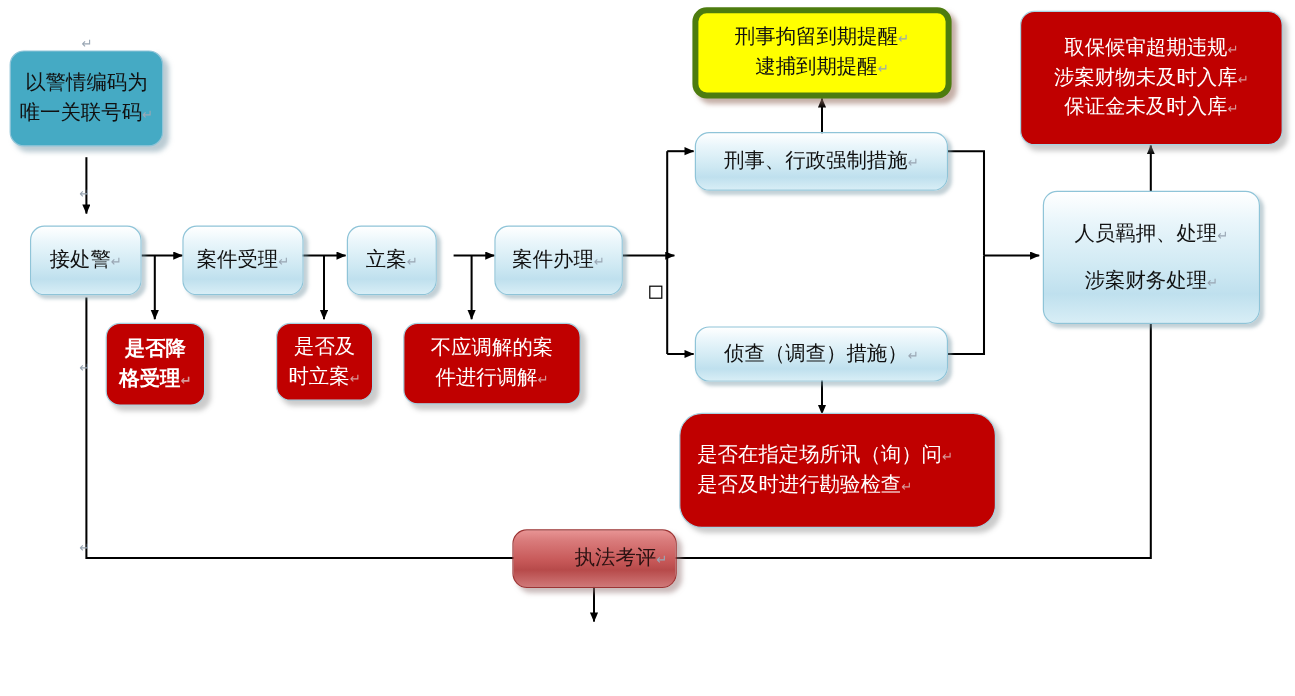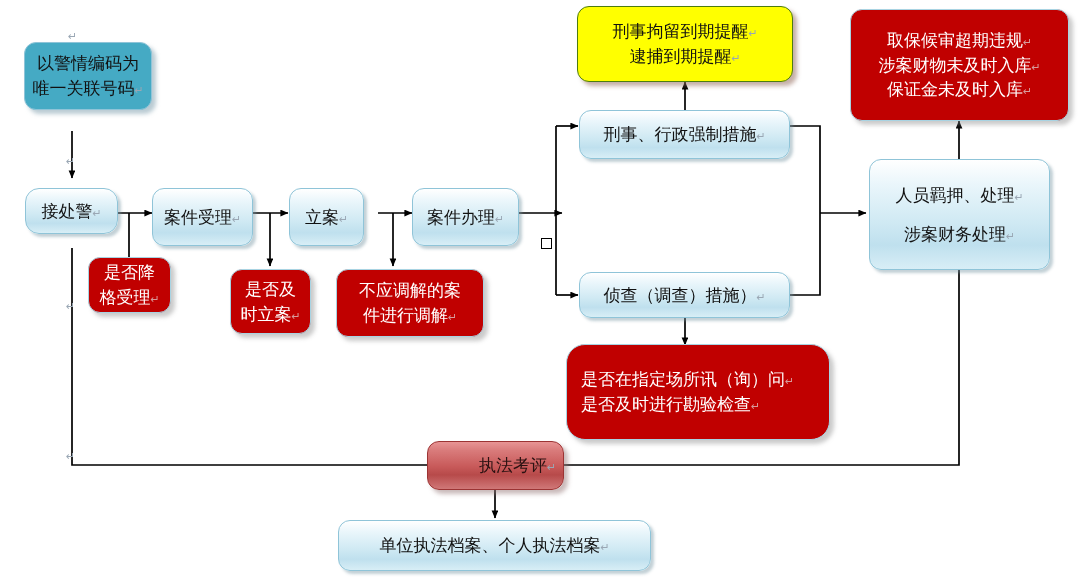--- a/index.html
+++ b/index.html
@@ -30,21 +30,21 @@
   
   .red{
     background:#c00000;
     border:1px solid #a8d3e2;
     color:#ffffff;
     box-shadow:4px 4px 4px rgba(140,140,140,0.45);
   }
   
   .yellow{
     background:#ffff00;
-    border:1px solid #4d7c0f;
+    border:5px solid #4d7c0f;
     color:#111111;
     box-shadow:4px 4px 4px rgba(150,110,95,0.55);
   }
   
   .redgrad{
     background:linear-gradient(180deg,#e89494 0%,#d97b7b 18%,#c85a5a 52%,#b74a4a 70%,#d07878 100%);
     border:1px solid #9c3434;
     color:#2b1212;
     box-shadow:4px 4px 4px rgba(150,120,120,0.5);
   }
@@ -96,42 +96,42 @@
       <path d="M959,160 L959,121" marker-end="url(#ar)"></path>
 
       <path d="M959,270 L959,465 L563,465"></path>
 
       <path d="M72,248 L72,465 L428,465"></path>
 
       <path d="M495,489 L495,518" marker-end="url(#ar)"></path>
     </g>
   </svg>
 
-  <div class="node teal fs17" style="left:24px;top:42px;width:128px;height:68px;">
+  <div class="node teal fs17" style="left:8px;top:42px;width:128px;height:80px;">
     <span class="ln">以警情编码为</span>
     <span class="ln"><span>唯一关联号码</span><span class="cr">↵</span></span>
   </div>
 
-  <div class="node blue fs17" style="left:25px;top:188px;width:93px;height:46px;border-radius:14px;">
+  <div class="node blue fs17" style="left:25px;top:188px;width:93px;height:58px;">
     <span class="ln"><span>接处警</span><span class="cr">↵</span></span>
   </div>
 
   <div class="node blue fs17" style="left:152px;top:188px;width:101px;height:58px;">
     <span class="ln"><span>案件受理</span><span class="cr">↵</span></span>
   </div>
 
   <div class="node blue fs17" style="left:289px;top:188px;width:75px;height:58px;">
     <span class="ln"><span>立案</span><span class="cr">↵</span></span>
   </div>
 
   <div class="node blue fs17" style="left:412px;top:188px;width:107px;height:58px;">
     <span class="ln"><span>案件办理</span><span class="cr">↵</span></span>
   </div>
 
-  <div class="node red fs17" style="left:88px;top:257px;width:83px;height:56px;">
+  <div class="node red fs17" style="left:88px;top:269px;width:83px;height:69px;font-weight:bold;">
     <span class="ln">是否降</span>
     <span class="ln"><span>格受理</span><span class="crw">↵</span></span>
   </div>
 
   <div class="node red fs17" style="left:230px;top:269px;width:81px;height:65px;">
     <span class="ln">是否及</span>
     <span class="ln"><span>时立案</span><span class="crw">↵</span></span>
   </div>
 
   <div class="node red fs17" style="left:336px;top:269px;width:148px;height:68px;">
@@ -165,23 +165,20 @@
 
   <div class="node blue fs17" style="left:869px;top:159px;width:181px;height:111px;">
     <span class="ln"><span>人员羁押、处理</span><span class="cr">↵</span></span>
     <span class="ln" style="margin-top:14px;"><span>涉案财务处理</span><span class="cr">↵</span></span>
   </div>
 
   <div class="node redgrad fs17" style="left:427px;top:441px;width:137px;height:49px;padding-left:44px;">
     <span class="ln"><span>执法考评</span><span class="cr">↵</span></span>
   </div>
 
-  <div class="node blue fs17" style="left:338px;top:520px;width:313px;height:51px;">
-    <span class="ln"><span>单位执法档案、个人执法档案</span><span class="cr">↵</span></span>
-  </div>
 
   <div style="position:absolute;left:541px;top:238px;width:9px;height:9px;border:1px solid #000;background:#fff;"></div>
 
   <span class="stray" style="left:68px;top:30px;">↵</span>
   <span class="stray" style="left:66px;top:155px;">↵</span>
   <span class="stray" style="left:66px;top:300px;">↵</span>
   <span class="stray" style="left:66px;top:450px;">↵</span>
 
 </div>
 

